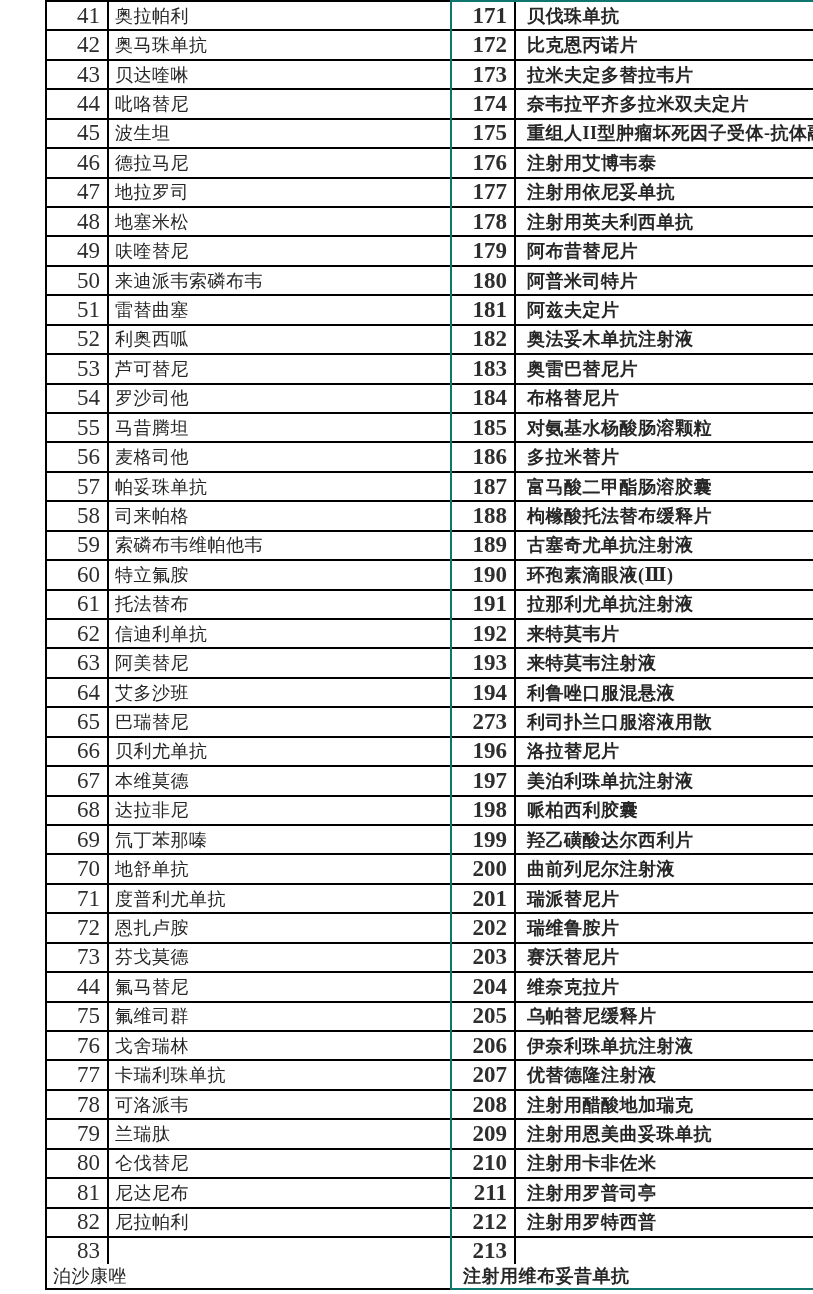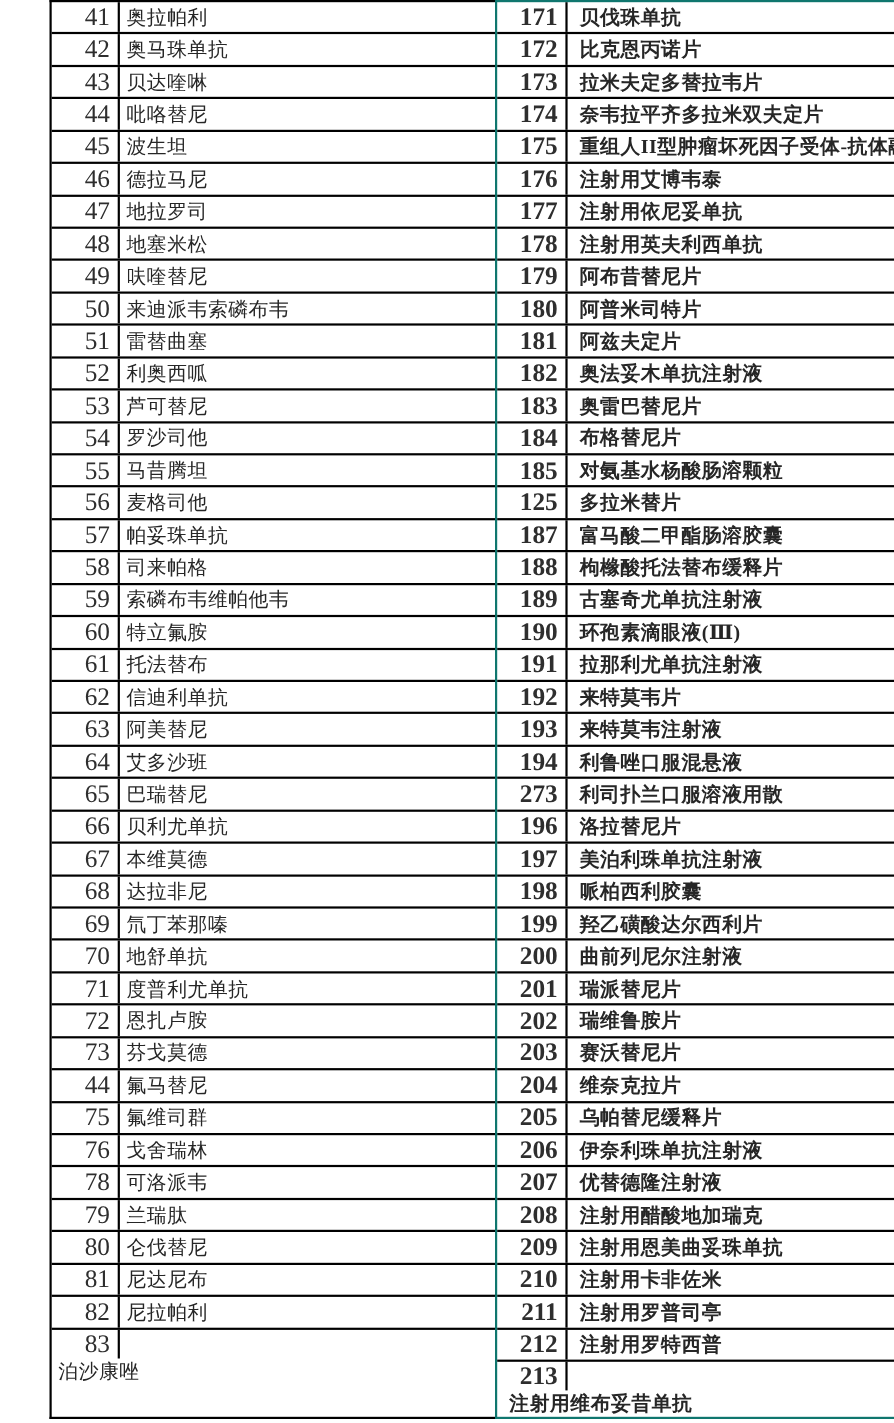--- a/index.html
+++ b/index.html
@@ -218,20 +218,24 @@
       </div>
       <div class="row">
         <div class="cell num">75</div>
         <div class="cell name">氟维司群</div>
       </div>
       <div class="row">
         <div class="cell num">76</div>
         <div class="cell name">戈舍瑞林</div>
       </div>
       <div class="row">
+        <div class="cell num">77</div>
+        <div class="cell name">卡瑞利珠单抗</div>
+      </div>
+      <div class="row">
         <div class="cell num">78</div>
         <div class="cell name">可洛派韦</div>
       </div>
       <div class="row">
         <div class="cell num">79</div>
         <div class="cell name">兰瑞肽</div>
       </div>
       <div class="row">
         <div class="cell num">80</div>
         <div class="cell name">仑伐替尼</div>
@@ -304,21 +308,21 @@
       </div>
       <div class="row">
         <div class="cell num">184</div>
         <div class="cell name">布格替尼片</div>
       </div>
       <div class="row">
         <div class="cell num">185</div>
         <div class="cell name">对氨基水杨酸肠溶颗粒</div>
       </div>
       <div class="row">
-        <div class="cell num">125</div>
+        <div class="cell num">186</div>
         <div class="cell name">多拉米替片</div>
       </div>
       <div class="row">
         <div class="cell num">187</div>
         <div class="cell name">富马酸二甲酯肠溶胶囊</div>
       </div>
       <div class="row">
         <div class="cell num">188</div>
         <div class="cell name">枸橼酸托法替布缓释片</div>
       </div>

